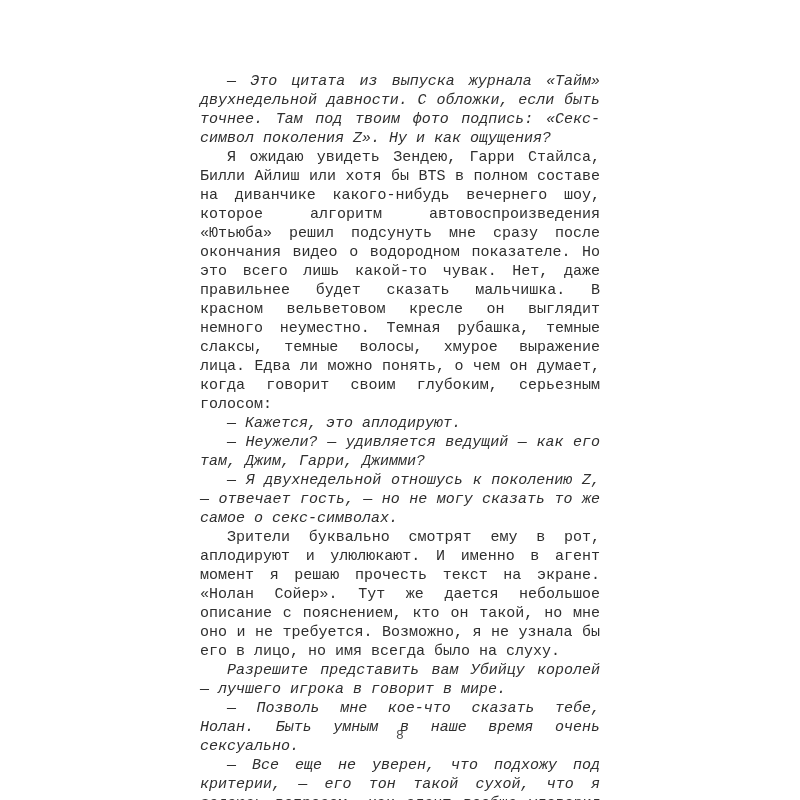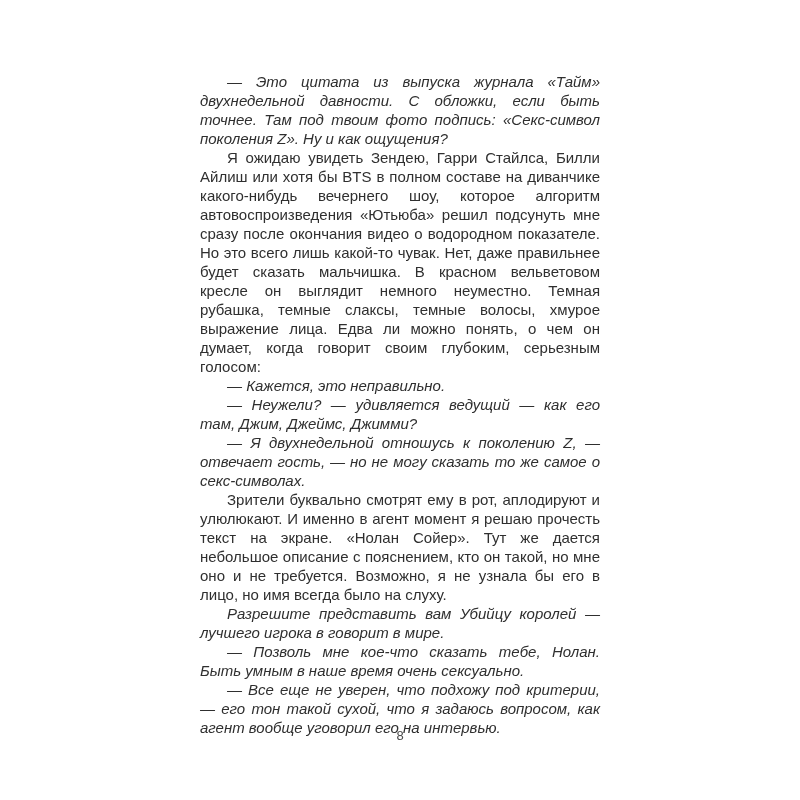--- a/index.html
+++ b/index.html
@@ -6,21 +6,21 @@
     margin: 0;
     padding: 0;
     background: #ffffff;
   }
   .book-page {
     position: relative;
     width: 800px;
     height: 800px;
     background: #ffffff;
     overflow: hidden;
-    font-family: Liberation Sans, sans-serif;
+    font-family: Liberation Mono, monospace;
   }
   .text-block {
     position: absolute;
     left: 200px;
     top: 72px;
     width: 400px;
     color: #2f2f2f;
     font-size: 15px;
     line-height: 19px;
   }
@@ -45,22 +45,22 @@
     font-style: normal;
   }
 </style>
 </head>
 <body>
 
 <div class="book-page">
   <div class="text-block">
     <p class="italic">—  Это цитата из выпуска журнала «Тайм» двухнедельной давности. С обложки, если быть точнее. Там под твоим фото подпись: «Секс-символ поколения Z». Ну и как ощущения?</p>
     <p>Я ожидаю увидеть Зендею, Гарри Стайлса, Билли Айлиш или хотя бы BTS в полном составе на диванчике какого-нибудь вечернего шоу, которое алгоритм автовоспроизведения «Ютьюба» решил подсунуть мне сразу после окончания видео о водородном показателе. Но это всего лишь какой-то чувак. Нет, даже правильнее будет сказать мальчишка. В красном вельветовом кресле он выглядит немного неуместно. Темная рубашка, темные слаксы, темные волосы, хмурое выражение лица. Едва ли можно понять, о чем он думает, когда говорит своим глубоким, серьезным голосом:</p>
-    <p class="italic">—  Кажется, это неправильно.</p>
-    <p class="italic">—  Неужели? — удивляется ведущий — как его там, Джим, Джеймс, Джимми?</p>
+    <p class="italic">—  Кажется, это аплодируют.</p>
+    <p class="italic">—  Неужели? — удивляется ведущий — как его там, Джим, Гарри, Джимми?</p>
     <p class="italic">—  Я двухнедельной отношусь к поколению Z, — отвечает гость, — но не могу сказать то же самое о секс-символах.</p>
     <p>Зрители буквально смотрят ему в рот, аплодируют и улюлюкают. И именно в агент момент я решаю прочесть текст на экране. «Нолан Сойер». Тут же дается небольшое описание с пояснением, кто он такой, но мне оно и не требуется. Возможно, я не узнала бы его в лицо, но имя всегда было на слуху.</p>
     <p class="italic">Разрешите представить вам Убийцу королей — лучшего игрока в говорит в мире.</p>
     <p class="italic">—  Позволь мне кое-что сказать тебе, Нолан. Быть умным в наше время очень сексуально.</p>
     <p class="italic">—  Все еще не уверен, что подхожу под критерии, — его тон такой сухой, что я задаюсь вопросом, как агент вообще уговорил его на интервью.</p>
   </div>
   <div class="page-number">8</div>
 </div>
 
 </body></html>

